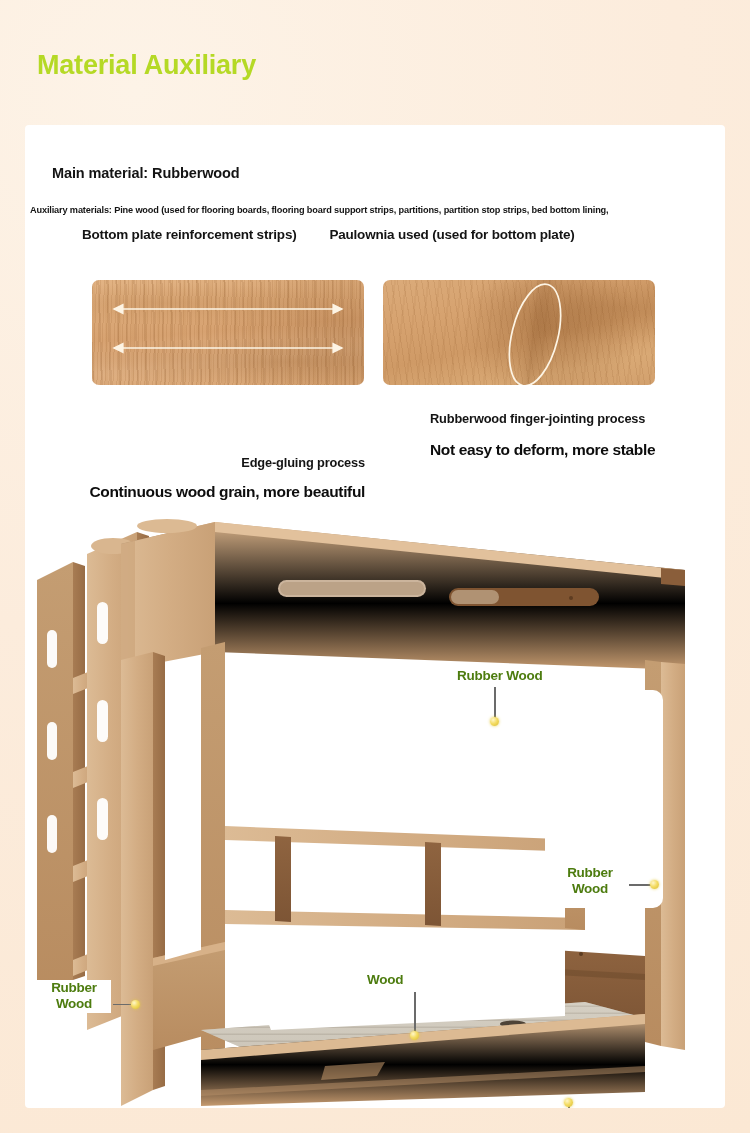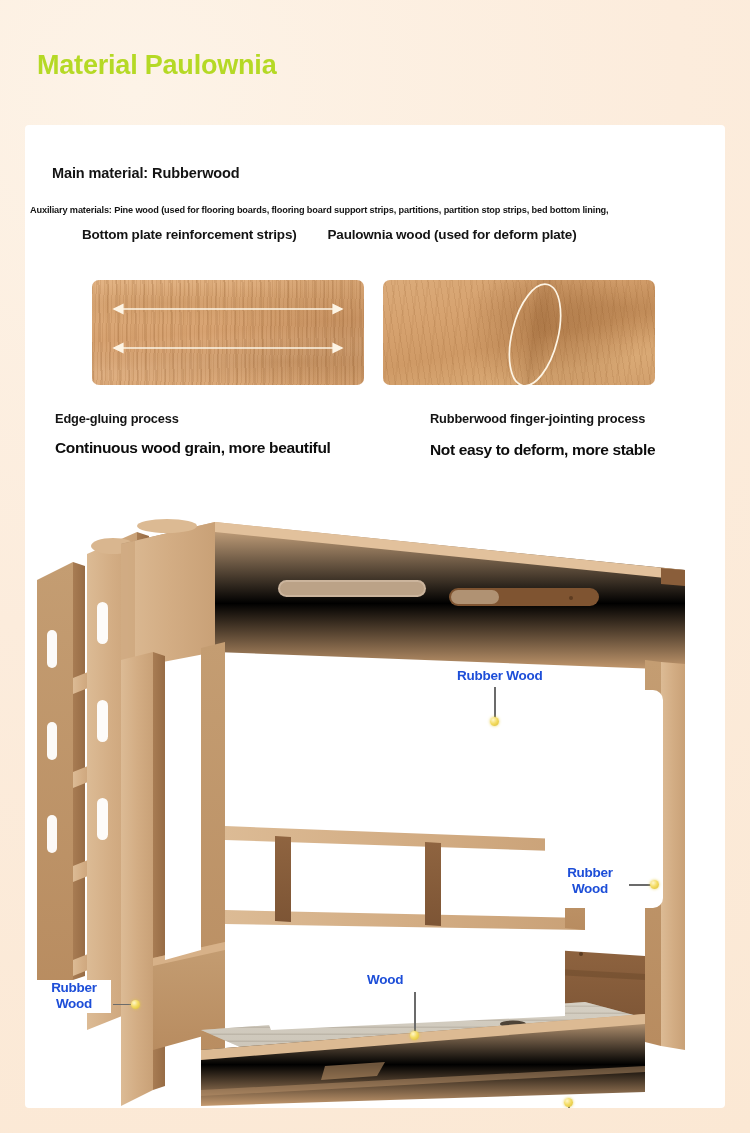--- a/index.html
+++ b/index.html
@@ -142,21 +142,21 @@
   
   .arrow-svg, .ellipse-svg { position:absolute; inset:0; }
 
   
   .captions {
     position:absolute;
     left:0; top:285px;
     width:700px;
   }
   .cap-col { position:absolute; top:0; }
-  .cap-col.left  { left:30px;  width:310px; text-align:left; }
+  .cap-col.left  { left:30px;  width:310px; text-align:right;margin-top:44px; }
   .cap-col.right { left:345px; width:330px; text-align:left; padding-left:60px; }
   .cap-small {
     font-size:12.8px;
     font-weight:bold;
     color:#141414;
     line-height:1.33;
     letter-spacing:-0.15px;
   }
   .cap-big {
     margin-top:12px;
@@ -172,21 +172,21 @@
     position:absolute;
     left:0; top:385px;
     width:700px; height:598px;
   }
 
   
   .callout {
     position:absolute;
     font-size:13.5px;
     font-weight:bold;
-    color:#1d4ed8;
+    color:#4d7c0f;
     letter-spacing:-0.25px;
     line-height:1.22;
     white-space:pre-line;
     background:#fff;
   }
   .c-top    { left:432px; top:158px; }
   .c-right  { left:530px; top:355px; text-align:center; width:70px; }
   .c-pine   { left:342px; top:462px; }
   .c-left   { left:12px;  top:470px; text-align:center; width:74px; }
 
@@ -195,29 +195,29 @@
     width:9px; height:9px;
     border-radius:50%;
     background:radial-gradient(circle at 35% 32%, #fff6c8 0%, #f4dc64 45%, #d8bb2e 100%);
     box-shadow:0 0 3px rgba(230,205,70,0.9);
   }
   .leader { position:absolute; background:#6b6b6b; }
 </style>
 </head>
 <body>
 
-<div class="page-title">Material Paulownia</div>
+<div class="page-title">Material Auxiliary</div>
 
 <div class="card">
 
   <div class="main-material">Main material: Rubberwood</div>
   <div class="aux-line">Auxiliary materials: Pine wood (used for flooring boards, flooring board support strips, partitions, partition stop strips, bed bottom lining,</div>
   <div class="aux-row2">
     <div class="aux-col-a">Bottom plate reinforcement strips)</div>
-    <div class="aux-col-b">Paulownia wood (used for deform plate)</div>
+    <div class="aux-col-b">Paulownia used (used for bottom plate)</div>
   </div>
 
   <div class="samples">
 
     <div class="sample left">
       <div class="grain-a"></div>
       <svg class="arrow-svg" viewBox="0 0 272 105" preserveAspectRatio="none">
         <defs>
           <marker id="ah-r" markerWidth="7" markerHeight="7" refX="6" refY="3.5" orient="auto">
             <path d="M0,0 L7,3.5 L0,7 z" fill="#fdf4e4"></path>

